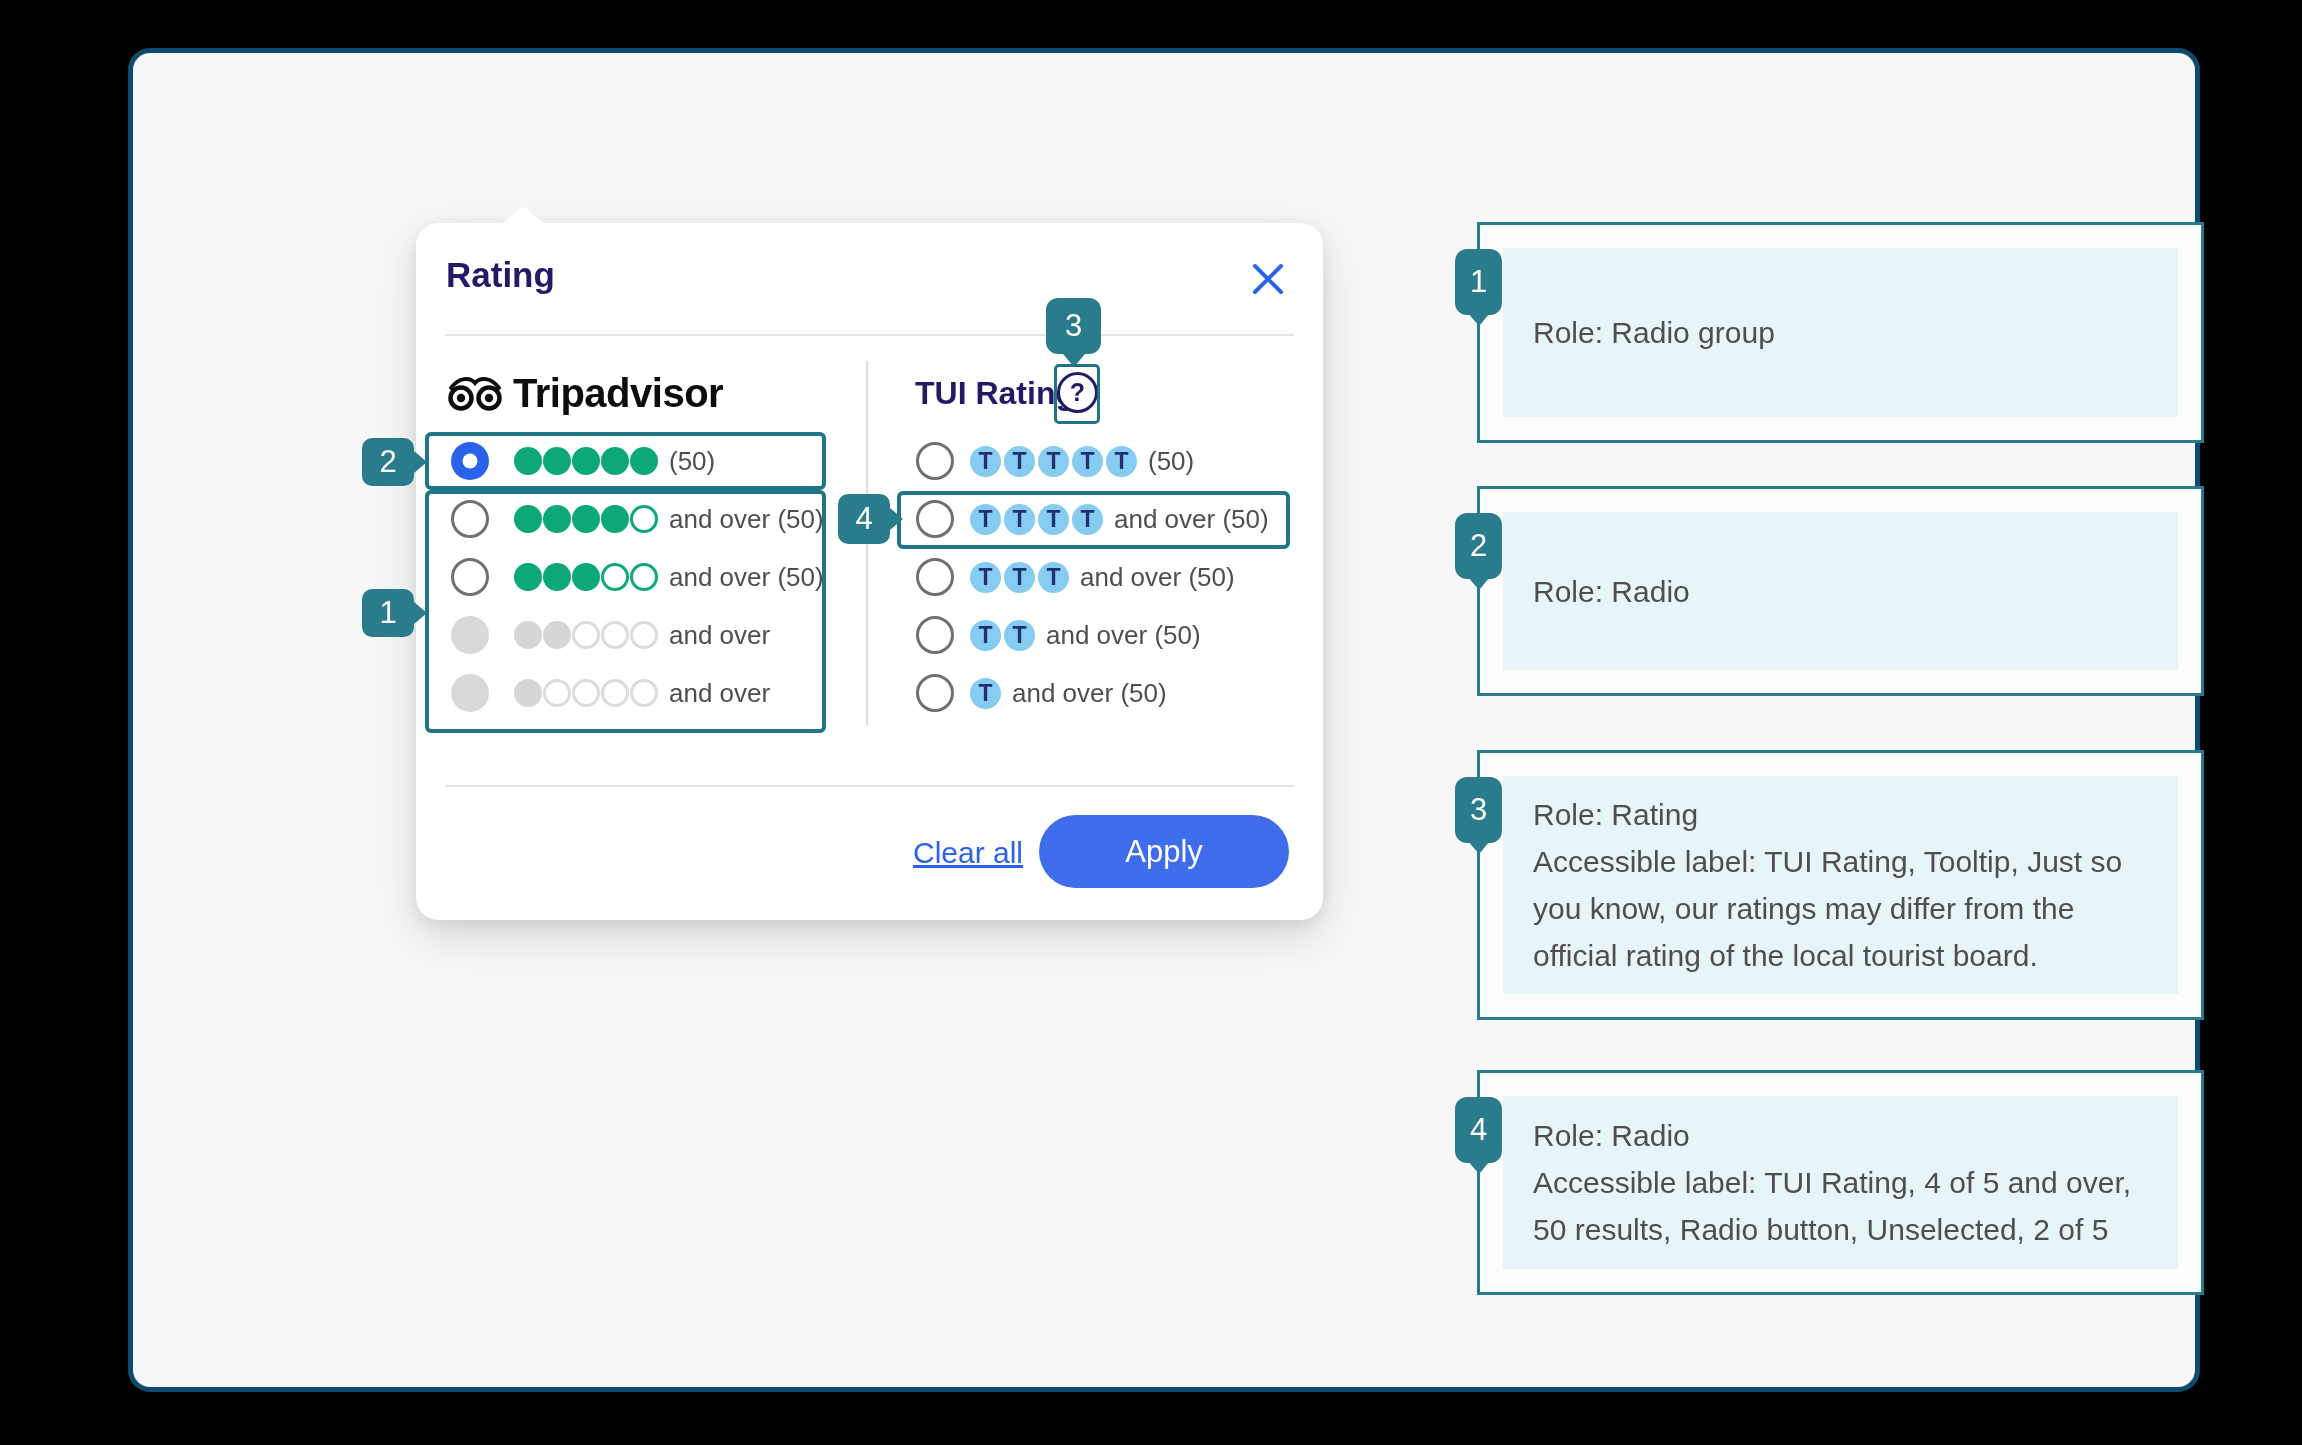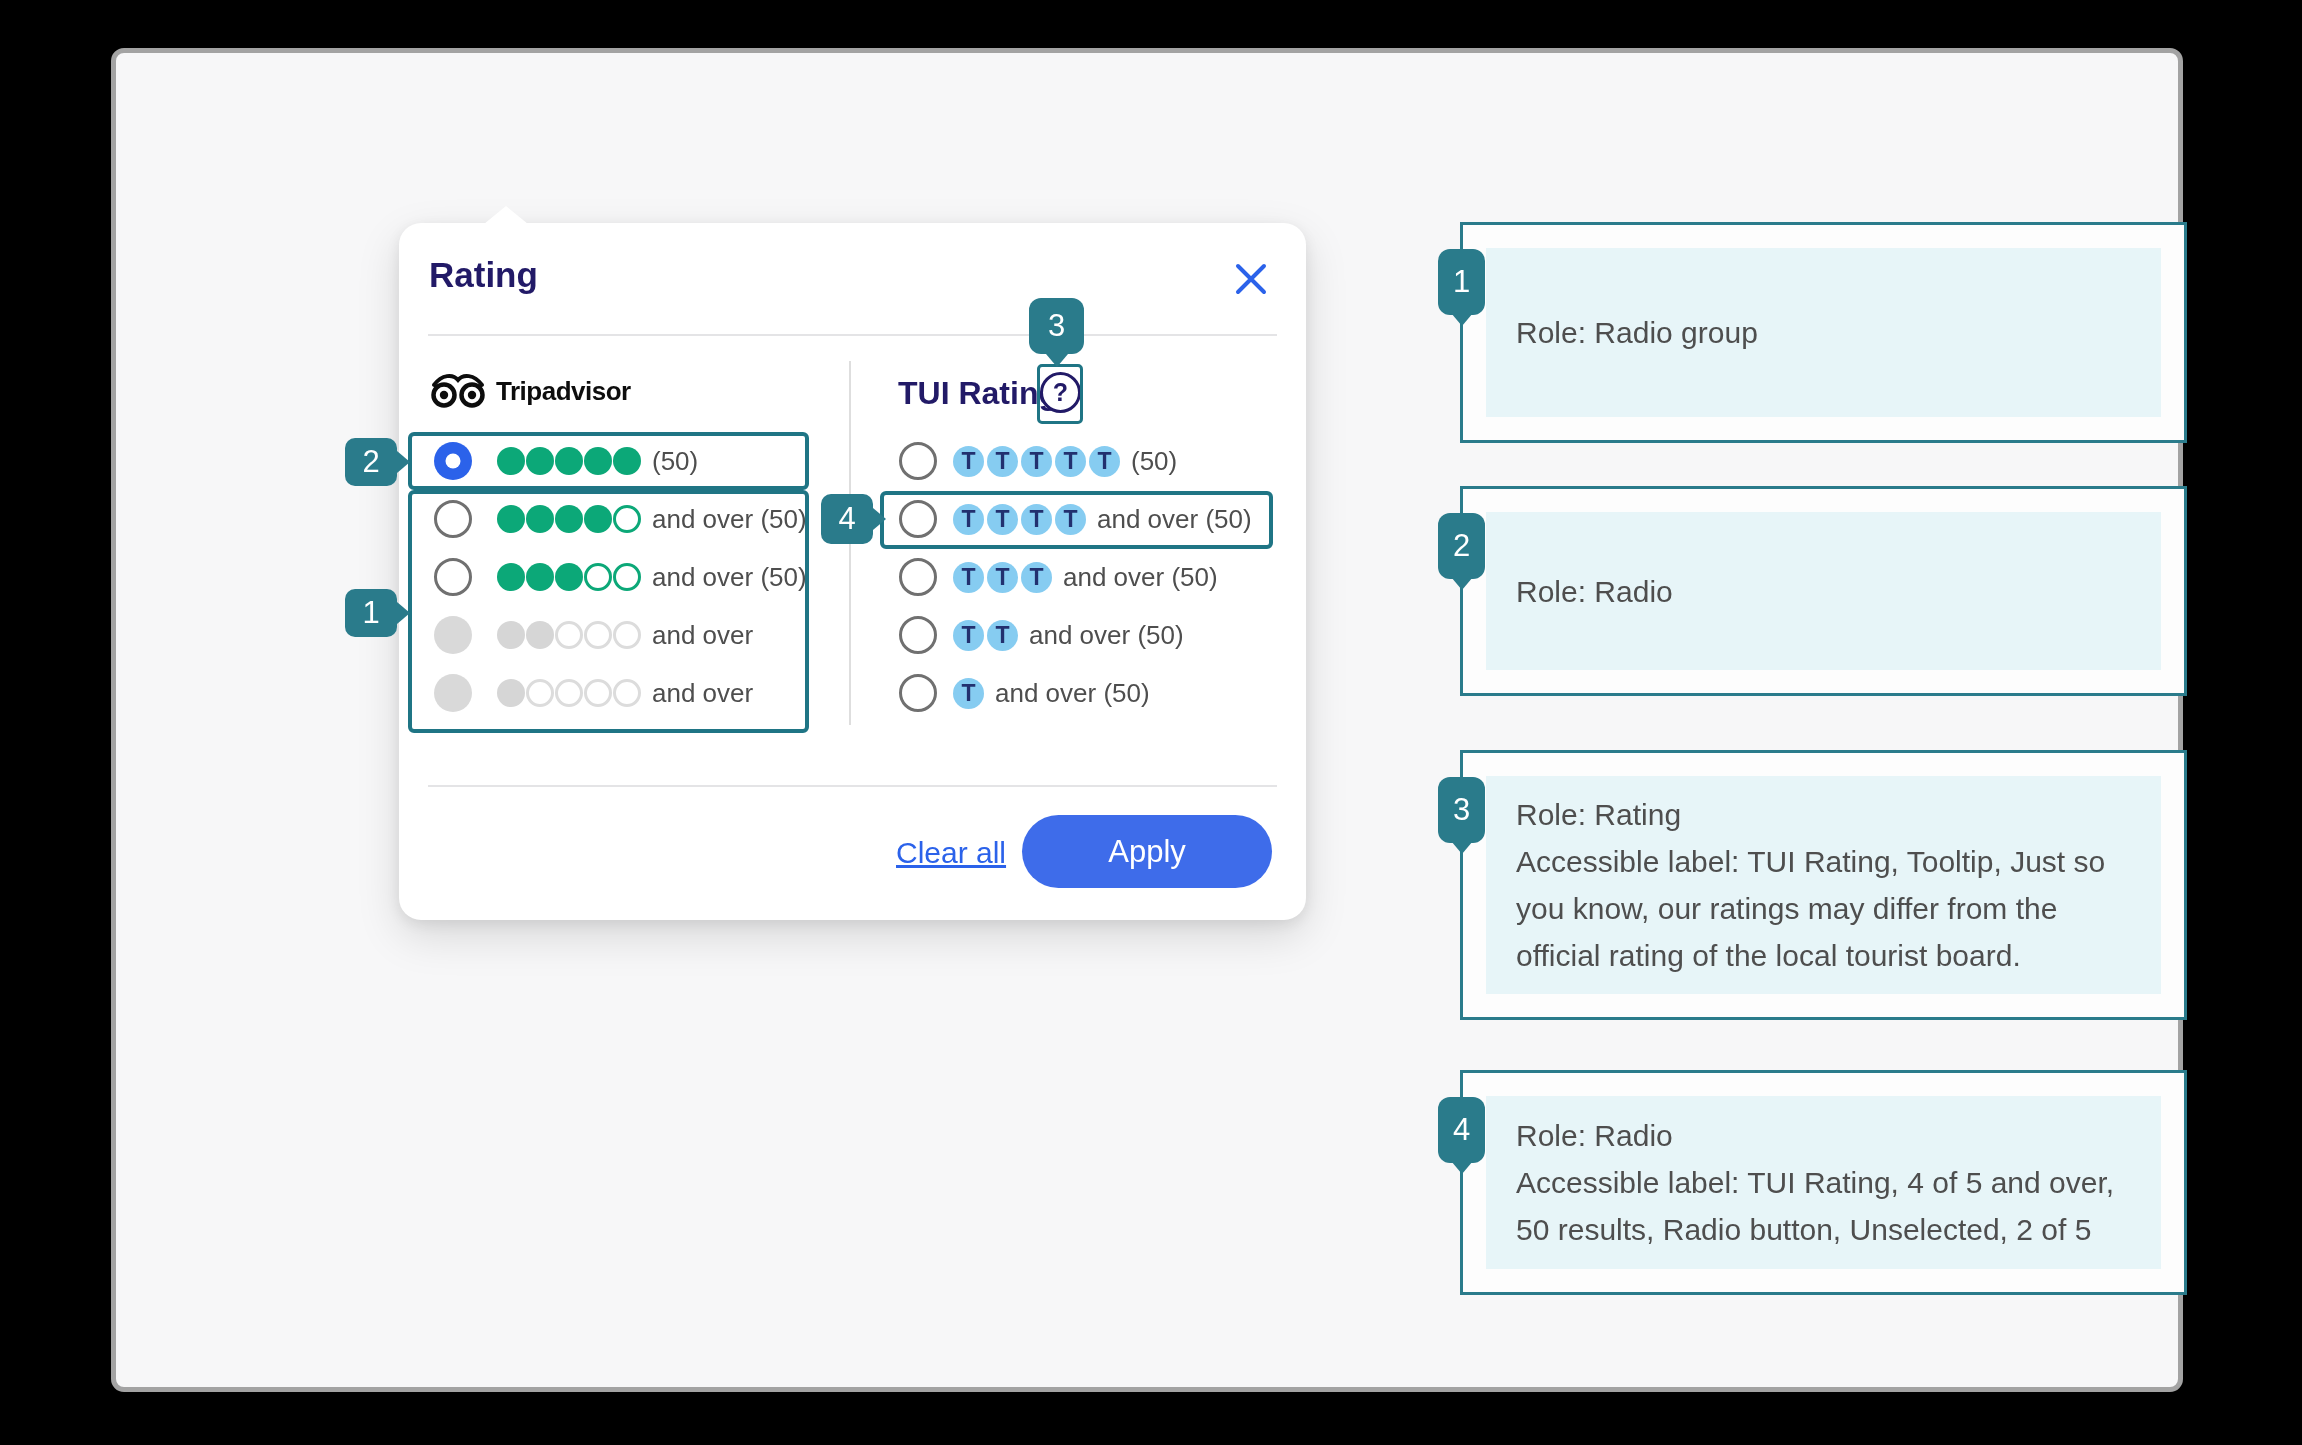--- a/index.html
+++ b/index.html
@@ -11,37 +11,37 @@
     --apply:#3e6cea;
     --green:#0ca878;
     --tblue:#86ccf1;
     --gray-fill:#d6d6d6;
     --gray-line:#dcdcdc;
     --txt:#4e4e4e;
   }
   *{margin:0;padding:0;box-sizing:border-box;}
   body{background:#000;font-family:"Liberation Sans",sans-serif;}
   .stage{position:relative;width:2302px;height:1445px;background:#000;overflow:hidden;}
-  .card{position:absolute;left:111px;top:48px;width:2072px;height:1344px;background:#f7f7f8;
-        border:5px solid #a3a3a3;border-radius:13px;}
+  .card{position:absolute;left:128px;top:48px;width:2072px;height:1344px;background:#f7f7f8;
+        border:5px solid #0c4a6e;border-radius:22px;}
 
   
   .popup{position:absolute;left:283px;top:170px;width:907px;height:697px;background:#fff;
          border-radius:22px;box-shadow:0 16px 44px rgba(0,0,0,.13),0 4px 14px rgba(0,0,0,.08);}
   .caret{position:absolute;left:85px;top:-17px;width:0;height:0;
          border-left:22px solid transparent;border-right:22px solid transparent;border-bottom:18px solid #fff;}
   .popup-title{position:absolute;left:30px;top:32px;font-size:35px;font-weight:700;color:var(--navy);}
   .close-btn{position:absolute;top:36px;right:34px;width:42px;height:42px;background:none;border:none;cursor:pointer;}
   .hdiv{position:absolute;left:29px;right:29px;height:2px;background:#e4e4e6;}
   .hdiv1{top:111px;}
   .hdiv2{top:562px;}
   .vdiv{position:absolute;left:450px;top:138px;width:2px;height:364px;background:#dedede;}
 
   .ta-logo{position:absolute;left:30px;top:148px;display:flex;align-items:center;gap:9px;}
-  .ta-brand{font-size:26px;font-weight:700;color:#0d0d0d;letter-spacing:-0.5px;}
+  .ta-brand{font-size:40px;font-weight:700;color:#0d0d0d;letter-spacing:-0.5px;}
 
   .tui-head{position:absolute;left:499px;top:152px;font-size:32px;font-weight:700;color:var(--navy);}
   .help{position:absolute;left:641px;top:149px;width:41px;height:41px;border:3px solid var(--navy);
         border-radius:50%;display:flex;align-items:center;justify-content:center;
         font-size:25px;font-weight:700;color:var(--navy);background:#fff;cursor:pointer;}
 
   .rows{position:absolute;top:209px;}
   .rows-ta{left:35px;}
   .rows-tui{left:500px;}
   .row{height:58px;display:flex;align-items:center;}

